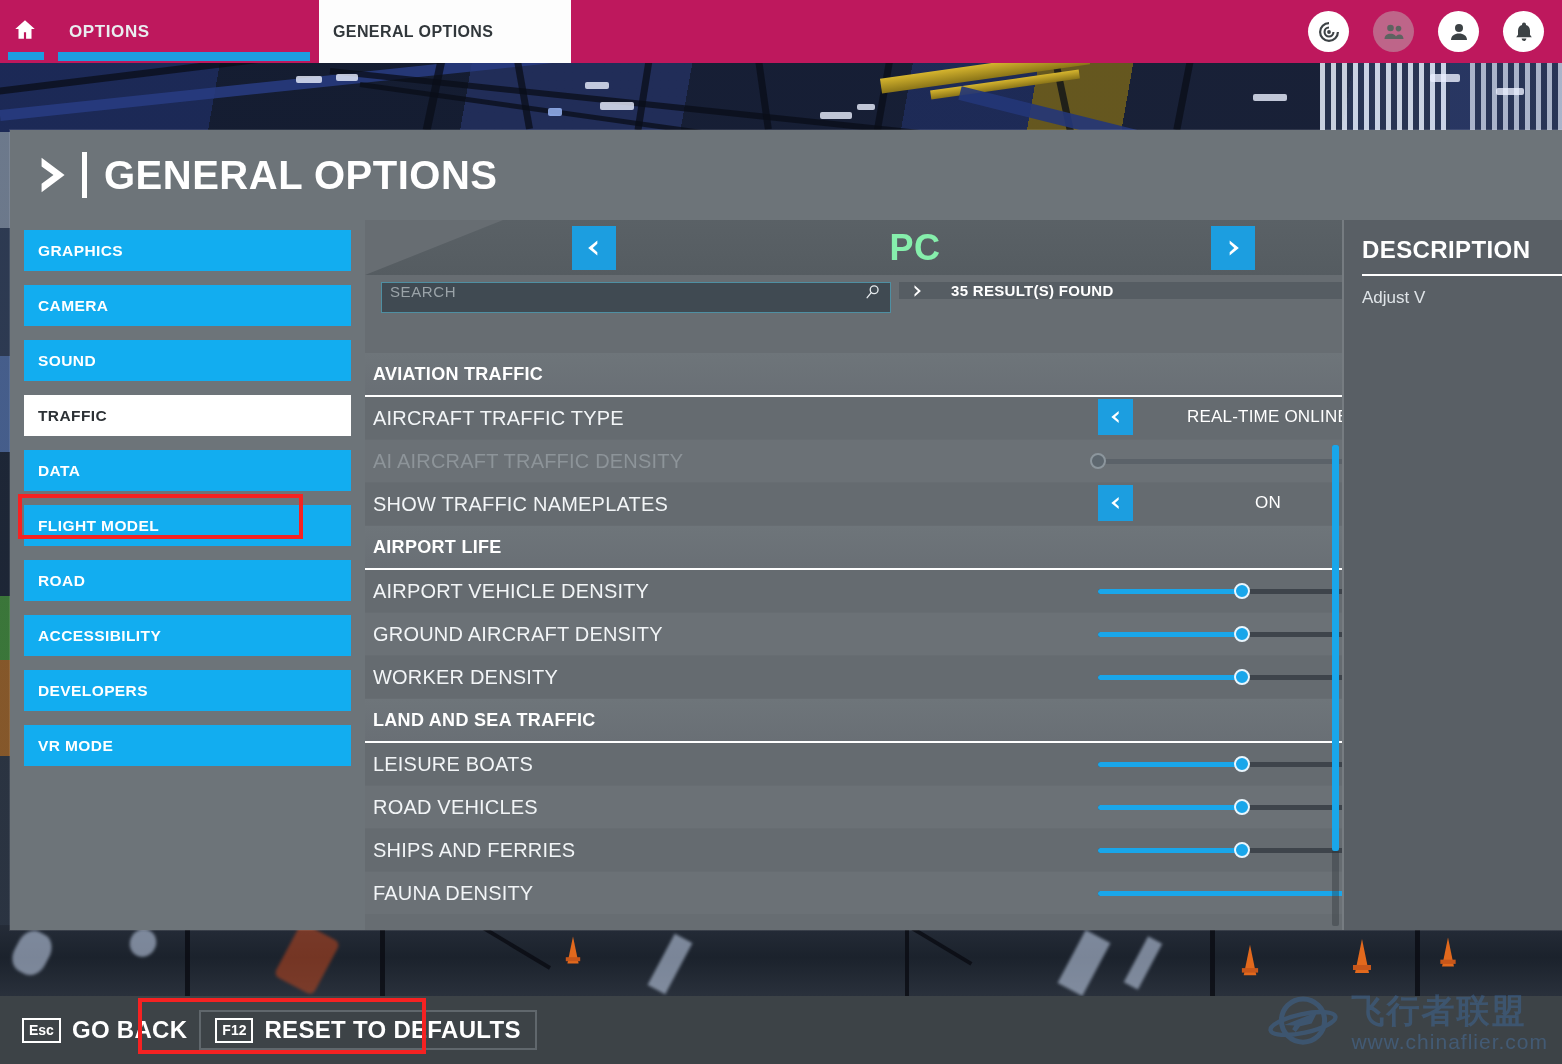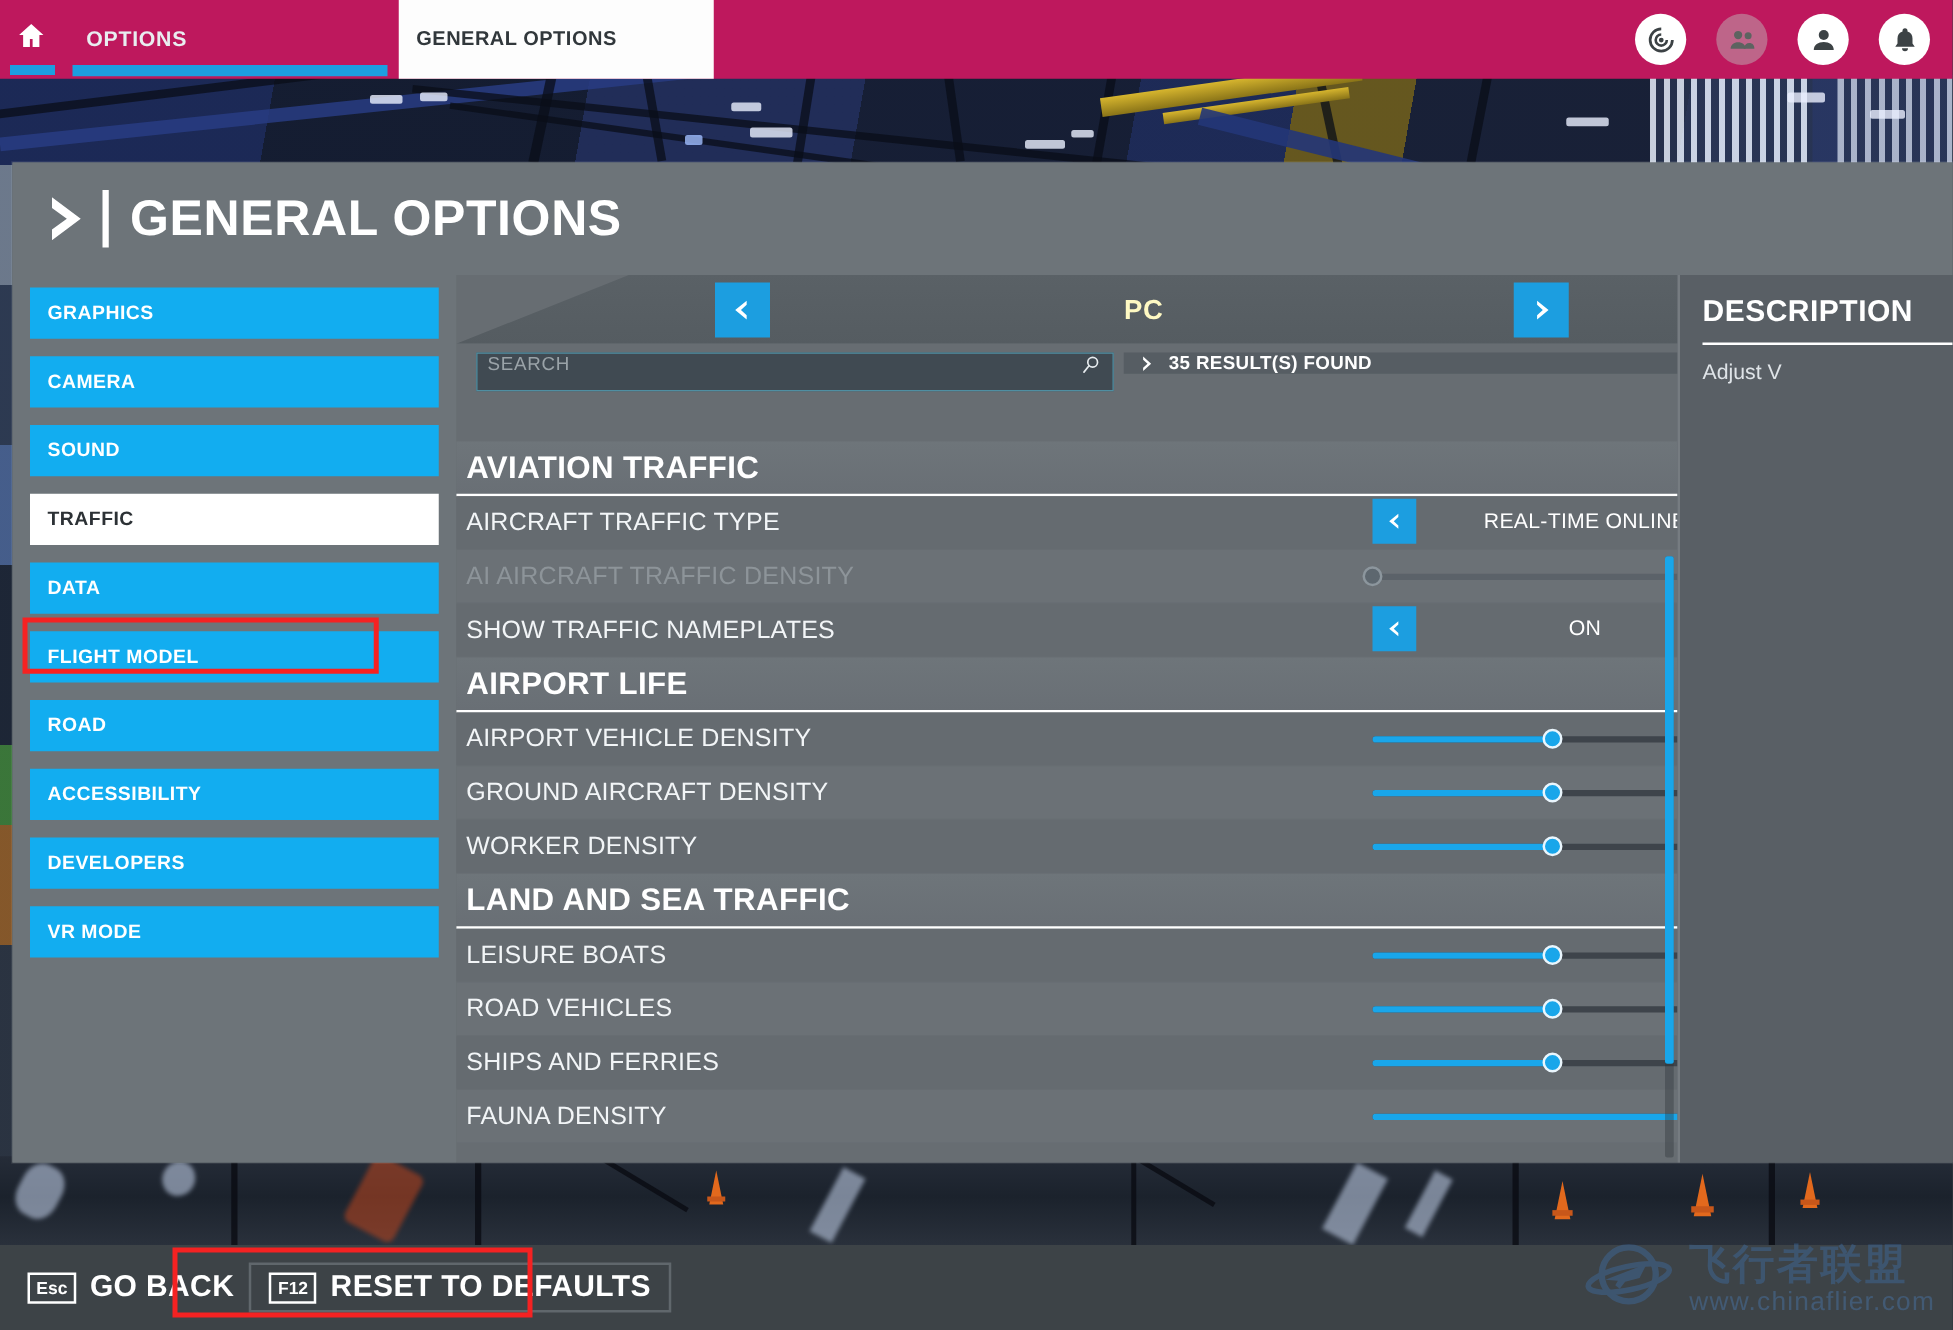--- a/index.html
+++ b/index.html
@@ -125,43 +125,43 @@
   .pbtn{
     position:absolute; top:6px; width:44px; height:44px; background:#1c9ee0;
     display:flex; align-items:center; justify-content:center;
   }
   .pbtn svg{ width:20px; height:24px; fill:#fff; }
   .pbtn.left{ left:207px; }
   .pbtn.right{ left:846px; }
   .platform-name{
     position:absolute; left:420px; top:6px; width:260px; height:44px;
     display:flex; align-items:center; justify-content:center;
-    color:#fef9c3; font-size:22px; font-weight:bold; letter-spacing:.5px;
+    color:#86efac; font-size:36px; font-weight:bold; letter-spacing:.5px;
   }
 
   .searchrow{ position:relative; height:40px; margin-left:16px; }
   .searchbox{
     position:absolute; left:0; top:0; width:510px; height:31px;
     background:#404a52; border:1px solid #4f8fa2;
     display:flex; padding:0 8px;
   }
   .searchbox .ph{ color:#9aa3a8; font-size:15px; letter-spacing:.6px; flex:1; }
   .searchbox .mag{ width:18px; height:18px; }
   .searchbox .mag svg{ width:18px; height:18px; fill:none; stroke:#e6ebee; stroke-width:1.8; }
   .resultsbox{
     position:absolute; left:518px; top:0; width:557px; height:17px;
-    background:#565d63; display:flex; align-items:center; padding-left:12px; gap:10px;
+    background:#565d63; display:flex; align-items:center; padding-left:12px; gap:26px;
   }
   .resultsbox .rchev{ width:14px; height:16px; }
   .resultsbox .rchev svg{ width:14px; height:16px; fill:#fff; }
   .resultsbox .rtext{ color:#fff; font-size:15px; font-weight:bold; letter-spacing:.3px; }
 
   .list{ position:absolute; left:0; top:133px; width:1095px; bottom:0; overflow:hidden; }
   .sect{ height:42px; display:flex; align-items:center; padding-left:8px;
-    color:#ffffff; font-size:25px; font-weight:bold; letter-spacing:.3px;
+    color:#ffffff; font-size:18px; font-weight:bold; letter-spacing:.3px;
     background:linear-gradient(180deg,#6e757a,#696f75); }
   .sect-rule{ height:2px; background:#fff; margin:0 4px 0 0; }
   .row{
     position:relative; height:42px; display:flex; align-items:center;
     background:#656b70; margin-bottom:1px;
   }
   .row.alt{ background:#6b7176; }
   .row .label{ padding-left:8px; color:#f2f5f7; font-size:20px; letter-spacing:.2px; }
   .row.disabled .label{ color:#8d9499; }
 

